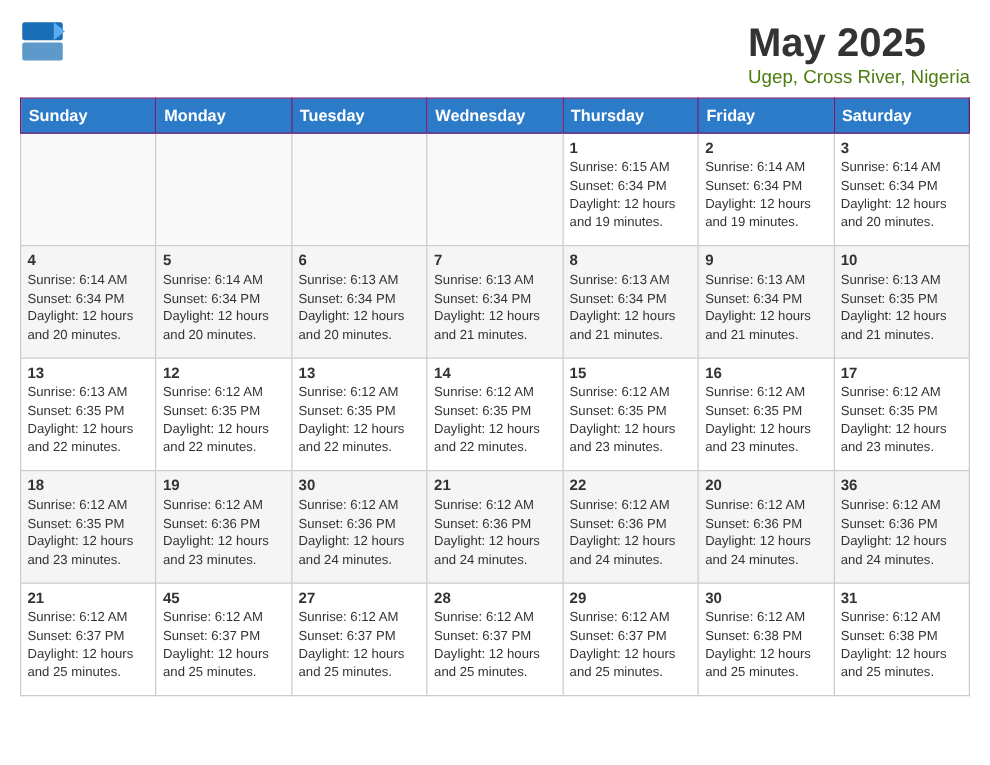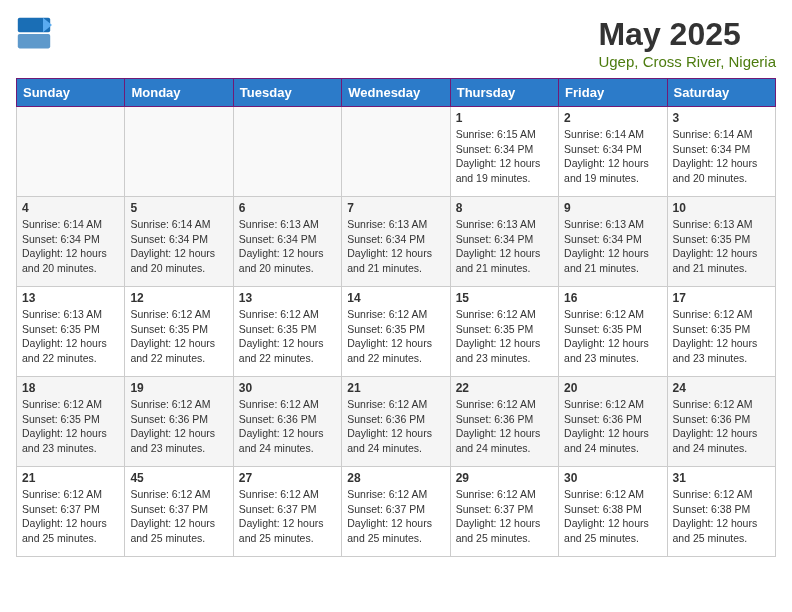--- a/index.html
+++ b/index.html
@@ -248,21 +248,21 @@
 Sunset: 6:36 PM
 Daylight: 12 hours and 24 minutes.</div>
         </td>
         <td>
           <span class="day-number">20</span>
           <div style="font-size: 10.5px; line-height: 1.4; white-space: pre-line;">Sunrise: 6:12 AM
 Sunset: 6:36 PM
 Daylight: 12 hours and 24 minutes.</div>
         </td>
         <td>
-          <span class="day-number">24</span>
+          <span class="day-number">36</span>
           <div style="font-size: 10.5px; line-height: 1.4; white-space: pre-line;">Sunrise: 6:12 AM
 Sunset: 6:36 PM
 Daylight: 12 hours and 24 minutes.</div>
         </td>
       </tr>
       <tr>
         <td>
           <span class="day-number">21</span>
           <div style="font-size: 10.5px; line-height: 1.4; white-space: pre-line;">Sunrise: 6:12 AM
 Sunset: 6:37 PM

